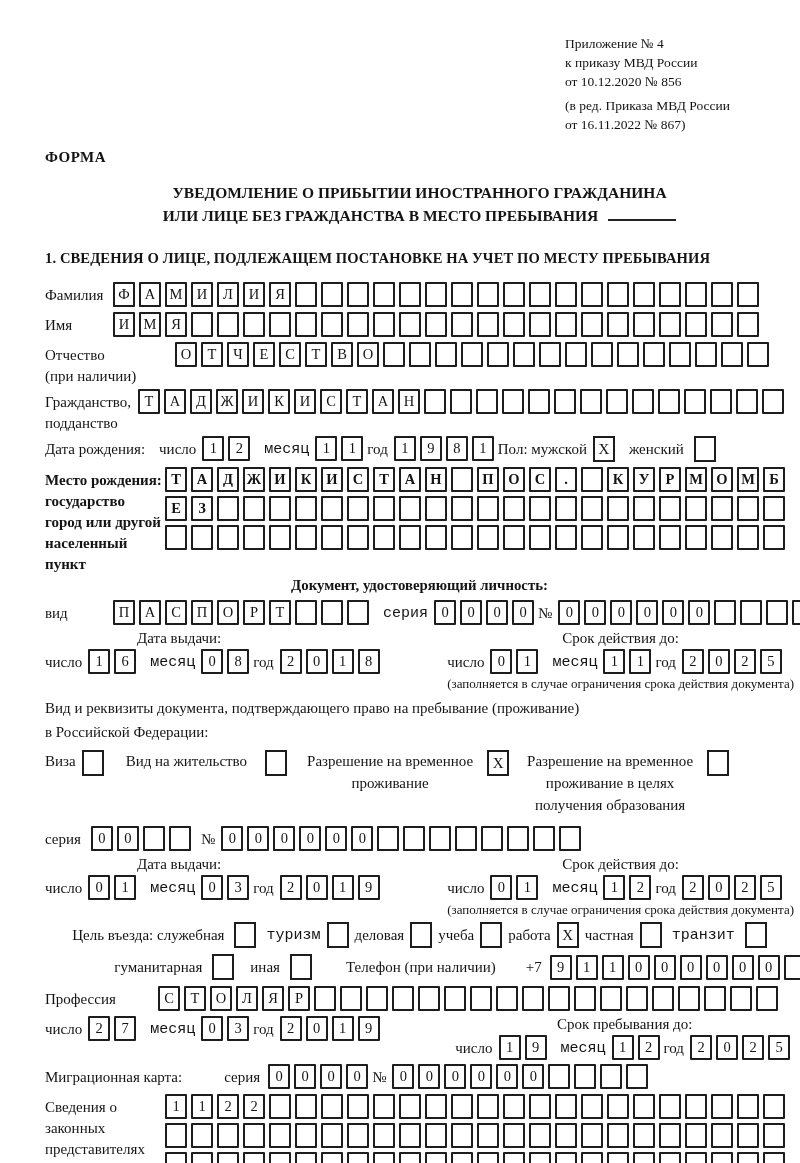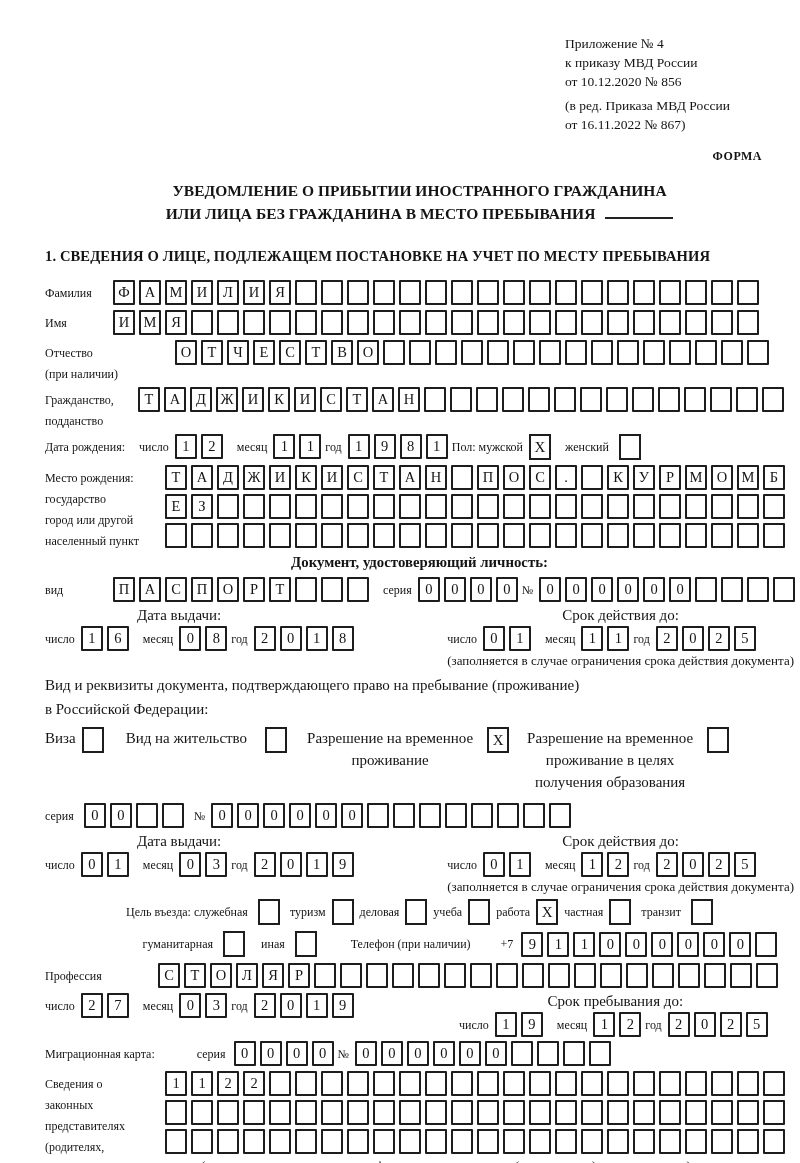--- a/index.html
+++ b/index.html
@@ -3,44 +3,44 @@
 <meta charset="utf-8">
 <style>
   * { box-sizing: border-box; }
   html,body { margin:0; padding:0; background:#ffffff; }
   body { font-family:"Liberation Serif","DejaVu Serif",serif; color:#141414; }
   .page { width:800px; height:1163px; padding:34px 6px 10px 45px; overflow:hidden; background:#fff; position:relative; }
 
   
   .doc-ref { margin-left:520px; font-size:13.5px; line-height:19px; }
   .doc-ref .gap { margin-top:5px; }
-  .forma { text-align:right; padding-right:32px; font-weight:bold; font-size:12px; margin-top:15px; letter-spacing:.5px; }
+  .forma { text-align:left; padding-right:32px; font-weight:bold; font-size:15px; margin-top:15px; letter-spacing:.5px; }
 
   
   .title { text-align:center; font-weight:bold; font-size:15.5px; line-height:23px; margin-top:15px; }
   .blank-line { display:inline-block; width:68px; border-bottom:2px solid #222; height:14px; margin-left:10px; }
 
   .sec-head { font-weight:bold; font-size:14.6px; margin-top:23px; margin-bottom:15px; letter-spacing:.1px; }
 
   
   .boxrow { display:flex; flex:none; }
   .cell { display:inline-flex; flex:none; align-items:center; justify-content:center;
           width:22px; height:25px; border:2px solid #1d1d1d; border-radius:1px;
           margin-right:4px; font-size:14.5px; background:#fff; }
   .checkbox { display:inline-flex; flex:none; align-items:center; justify-content:center;
           width:22px; height:26px; border:2px solid #1d1d1d; font-size:15px; background:#fff; }
 
   .frow { display:flex; align-items:flex-start; margin-bottom:5px; }
-  .lbl { font-size:12px; line-height:21px; padding-top:3px; flex:none; }
+  .lbl { font-size:15px; line-height:21px; padding-top:3px; flex:none; }
   .w68  { width:68px; }
   .w130 { width:130px; }
   .w93  { width:93px; }
   .w120 { width:120px; }
   .w113 { width:113px; }
-  .ml6 { margin-left:6px; } .ml10 { margin-left:10px; } .ml14 { margin-left:14px; }
+  .ml6 { margin-left:6px; } .ml10 { margin-left:10px;font-family:Liberation Mono, monospace; } .ml14 { margin-left:14px; }
   .mr6 { margin-right:6px; } .mr10 { margin-right:10px; }
 
   .stack > .boxrow { margin-bottom:4px; }
 
   .center-bold { text-align:center; font-weight:bold; font-size:14.8px; margin:2px 0 6px; }
 
   
   .dates-pair { display:flex; margin-bottom:4px;gap:24px; }
   .dates-col { }
   .dates-title { font-size:15px; text-align:center; margin-bottom:2px; }
@@ -69,21 +69,21 @@
     <div>к приказу МВД России</div>
     <div>от 10.12.2020 № 856</div>
     <div class="gap">(в ред. Приказа МВД России</div>
     <div>от 16.11.2022 № 867)</div>
   </div>
   <div class="forma">ФОРМА</div>
 
   <div class="title">
     <div>УВЕДОМЛЕНИЕ О ПРИБЫТИИ ИНОСТРАННОГО ГРАЖДАНИНА</div>
     <div>
-      <span>ИЛИ ЛИЦА БЕЗ ГРАЖДАНИНА В МЕСТО ПРЕБЫВАНИЯ</span><span class="blank-line"></span>
+      <span>ИЛИ ЛИЦЕ БЕЗ ГРАЖДАНСТВА В МЕСТО ПРЕБЫВАНИЯ</span><span class="blank-line"></span>
     </div>
   </div>
 
   <div class="sec-head">1. СВЕДЕНИЯ О ЛИЦЕ, ПОДЛЕЖАЩЕМ ПОСТАНОВКЕ НА УЧЕТ ПО МЕСТУ ПРЕБЫВАНИЯ</div>
 
   <div class="frow">
     <span class="lbl w68">Фамилия</span>
     <span class="boxrow">
         <span class="cell">Ф</span>
         <span class="cell">А</span>
@@ -228,21 +228,21 @@
         <span class="cell">9</span>
         <span class="cell">8</span>
         <span class="cell">1</span>
       </span>
     <span class="lbl mr6">Пол: мужской</span>
     <span class="checkbox">X</span>
     <span class="lbl ml14 mr10">женский</span>
     <span class="checkbox"></span>
   </div>
 
-  <div class="frow" style="margin-bottom:0;">
+  <div class="frow" style="margin-bottom:0;font-weight:bold;">
     <span class="lbl w120">
       <span>Место рождения:</span><br>
       <span>государство</span><br>
       <span>город или другой</span><br>
       <span>населенный пункт</span>
     </span>
     <span class="stack">
       <span class="boxrow">
           <span class="cell">Т</span>
           <span class="cell">А</span>

